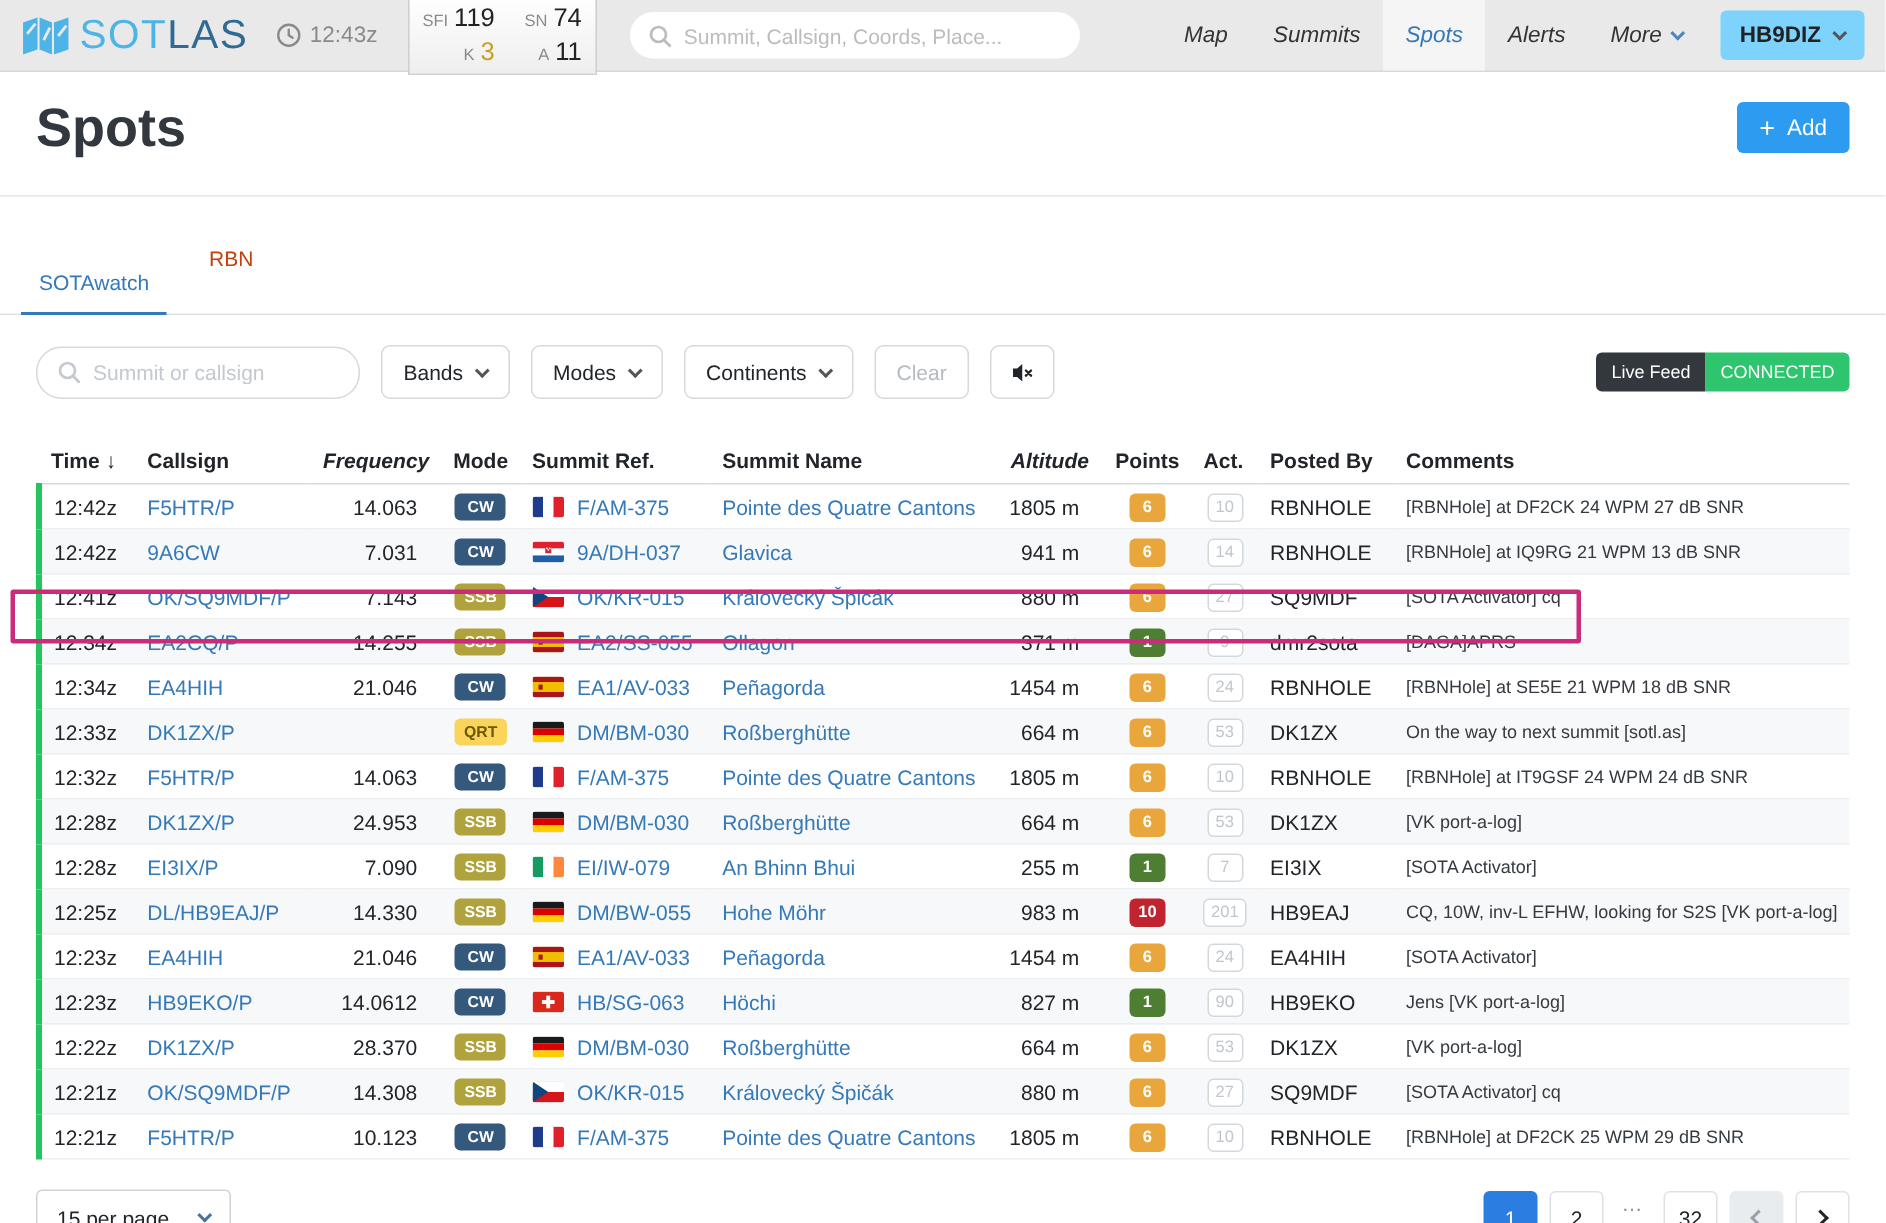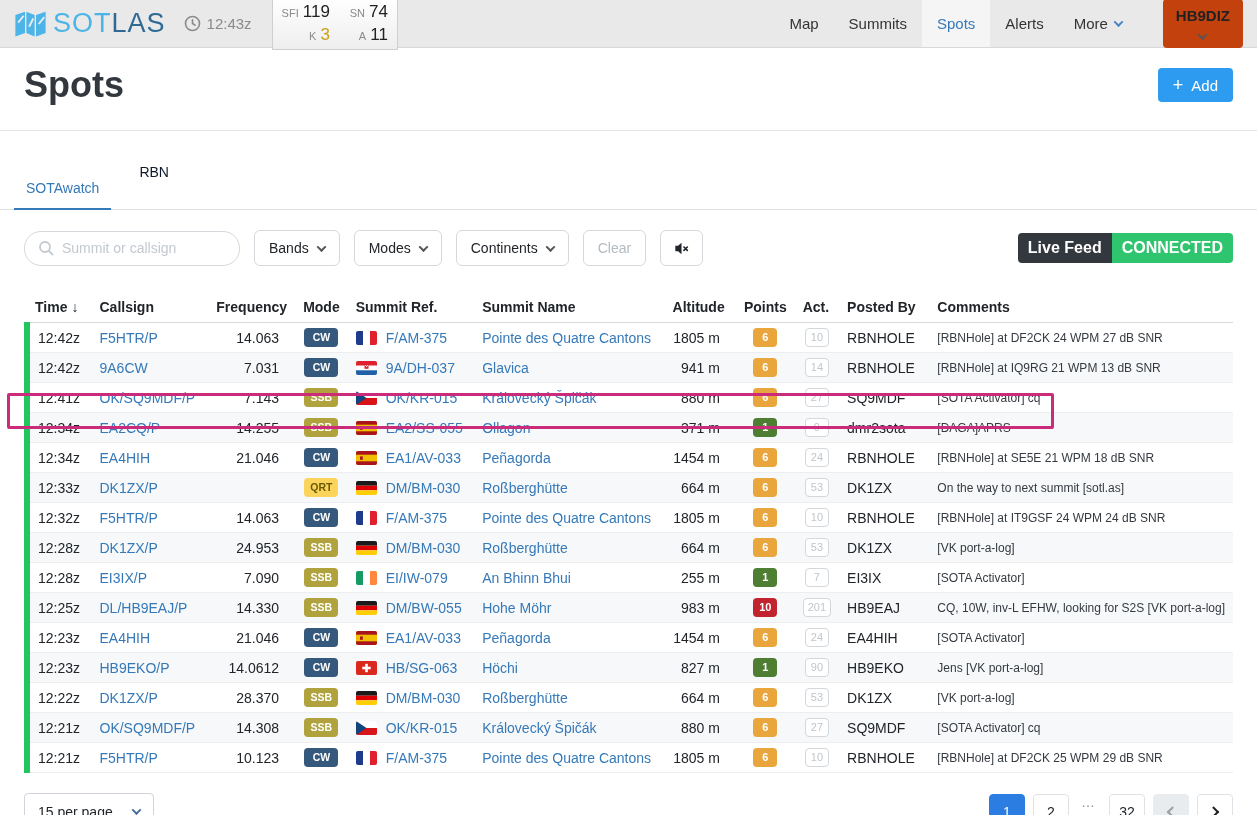--- a/index.html
+++ b/index.html
@@ -21,62 +21,62 @@
   .solar-row { display:flex; justify-content:flex-end; gap:14px; }
   .solar-cell { display:flex; gap:4px; align-items:baseline; justify-content:flex-end; min-width:44px; }
   .solar-val { font-size:17px; font-weight:normal; color:#222;text-align:center; }
   .solar-k { color:#c8a11d; }
   .topsearch { align-self:center; display:flex; align-items:center; background:#fff; border-radius:16px;
     height:31px; width:300px; padding:0 12px; gap:8px; }
   .topsearch input { border:none; outline:none; flex:1; font-size:14px; font-family:inherit; color:#444; background:transparent; }
   .topsearch input::placeholder { color:#bcbcbc; }
   .topnav { display:flex; align-items:stretch; margin-left:auto; }
   .nav-item { display:flex; align-items:center; gap:7px; padding:0 15px; font-size:15px; color:#333;
-    text-decoration:none; cursor:pointer; }
+    text-decoration:none; cursor:pointer;font-style:italic; }
   .nav-item.active { background:#f5f5f5; color:#3579b8; }
-  .user-btn { align-self:center; display:flex; align-items:center; gap:9px; background:#c2410c; border:none;
+  .user-btn { align-self:center; display:flex; align-items:center; gap:9px; background:#7dd3fc; border:none;
     border-radius:4px; padding:8px 13px; font-size:15px; font-weight:bold; color:#222;
-    font-family:inherit; margin:0 14px 0 26px; cursor:pointer;flex-direction:column; }
+    font-family:inherit; margin:0 14px 0 10px; cursor:pointer; }
   
   .chev { width:7px; height:7px; border-right:2px solid #555; border-bottom:2px solid #555;
     transform:rotate(45deg) translate(-1px,-1px); display:inline-block; }
   .chev.blue { border-color:#4a86c5; }
   .chev.slate { border-color:#4a6fa0; }
   
   .page-head { display:flex; align-items:flex-start; justify-content:space-between;
     padding:16px 24px 24px 24px; border-bottom:1px solid #e3e6e8; }
   .page-title { font-size:36px; font-weight:bold; color:#32383e; }
   .add-btn { display:flex; align-items:center; gap:8px; background:#2d9cf0; color:#fff; border:none;
     border-radius:4px; padding:8px 15px; font-size:15px; font-family:inherit; cursor:pointer; margin-top:4px; }
   .add-plus { font-size:18px; line-height:1; font-weight:400; }
   
   .tabs { display:flex; gap:36px; padding:0 24px; margin-top:33px; border-bottom:1px solid #dee2e6; }
-  .tab { padding:0 2px 13px 2px; font-size:14px; color:#0f172a; cursor:pointer; position:relative; }
+  .tab { padding:0 2px 13px 2px; font-size:14px; color:#c2410c; cursor:pointer; position:relative; }
   .tab.active { color:#3579b8;margin-top:16px; }
   .tab.active::after { content:""; position:absolute; left:-10px; right:-10px; bottom:-1px; height:2px; background:#3579b8; }
   
   .filterbar { display:flex; align-items:center; padding:20px 24px 18px 24px; gap:14px; }
   .filter-search { display:flex; align-items:center; gap:8px; border:1px solid #d5d9dd; border-radius:17px;
     height:35px; width:216px; padding:0 13px; background:#fff; }
   .filter-search input { border:none; outline:none; flex:1; width:100%; font-size:14px; font-family:inherit; color:#444; background:transparent; }
   .filter-search input::placeholder { color:#c3c9cf; }
   .fbtn { display:flex; align-items:center; gap:9px; background:#fff; border:1px solid #d5d9dd; border-radius:6px;
     height:36px; padding:0 14px; font-size:14px; color:#212529; font-family:inherit; cursor:pointer; }
   .fbtn.disabled { color:#b4bbc1; }
   .fbtn.icon-only { padding:0 12px; }
-  .livefeed { margin-left:auto; display:flex; font-size:16px;font-weight:bold; }
+  .livefeed { margin-left:auto; display:flex; font-size:12px; }
   .lf-label { background:#32383e; color:#fff; padding:6px 10px; border-radius:4px 0 0 4px; }
   .lf-status { background:#2ec56e; color:#fff; padding:6px 10px; border-radius:0 4px 4px 0; }
   
   .table-wrap { padding:8px 24px 0 24px; }
   table { width:100%; border-collapse:collapse; font-size:14px; }
   thead th { text-align:left; font-size:14px; font-weight:bold; color:#212529; padding:7px 8px; border-bottom:1px solid #d6dadd; white-space:nowrap; }
-  thead th.al-right { text-align:left; }
+  thead th.al-right { text-align:center;font-style:italic; }
   .sort-arrow { font-weight:normal; margin-left:4px; }
-  tbody tr { border-top:1px solid #eceeef; border-left:6px solid #22c55e; height:30px; }
+  tbody tr { border-top:1px solid #eceeef; border-left:4px solid #22c55e; height:30px; }
   tbody tr:first-child { border-top:none; }
   tbody tr:last-child { border-bottom:1px solid #eceeef; }
   tbody tr.stripe { background:#f7f8f9; }
   td { padding:3px 8px; vertical-align:middle; white-space:nowrap; }
   .c-freq, .c-alt { text-align:right; padding-right:16px; }
   .c-pts, .c-act, .c-mode { text-align:center; }
   a.link { color:#3579b8; text-decoration:none; cursor:pointer; }
   .mode-badge { display:inline-block; min-width:34px; padding:4px 6px; border-radius:4px;
     font-size:10.5px; font-weight:bold; color:#fff; text-align:center; line-height:1; }
   .flag { display:inline-block; width:21px; height:14px; border-radius:2px; overflow:hidden;
@@ -144,20 +144,29 @@
           <span>K</span>
           <span class="solar-val solar-k">3</span>
         </span>
       <span class="solar-cell">
           <span>A</span>
           <span class="solar-val">11</span>
         </span>
     </div>
   </div>
 
+  <div class="topsearch">
+    <span style="display:flex">
+      <svg width="16" height="16" viewBox="0 0 16 16">
+          <circle cx="7" cy="7" r="5" fill="none" stroke="#bcbcbc" stroke-width="1.8"></circle>
+          <path d="M10.8 10.8 15 15" stroke="#bcbcbc" stroke-width="1.8"></path>
+        </svg>
+    </span>
+    <input type="text" placeholder="Summit, Callsign, Coords, Place..." style="">
+  </div>
 
   <nav class="topnav">
     <a class="nav-item">
         <span>Map</span>
       </a>
     <a class="nav-item">
         <span>Summits</span>
       </a>
     <a class="nav-item active">
         <span>Spots</span>

